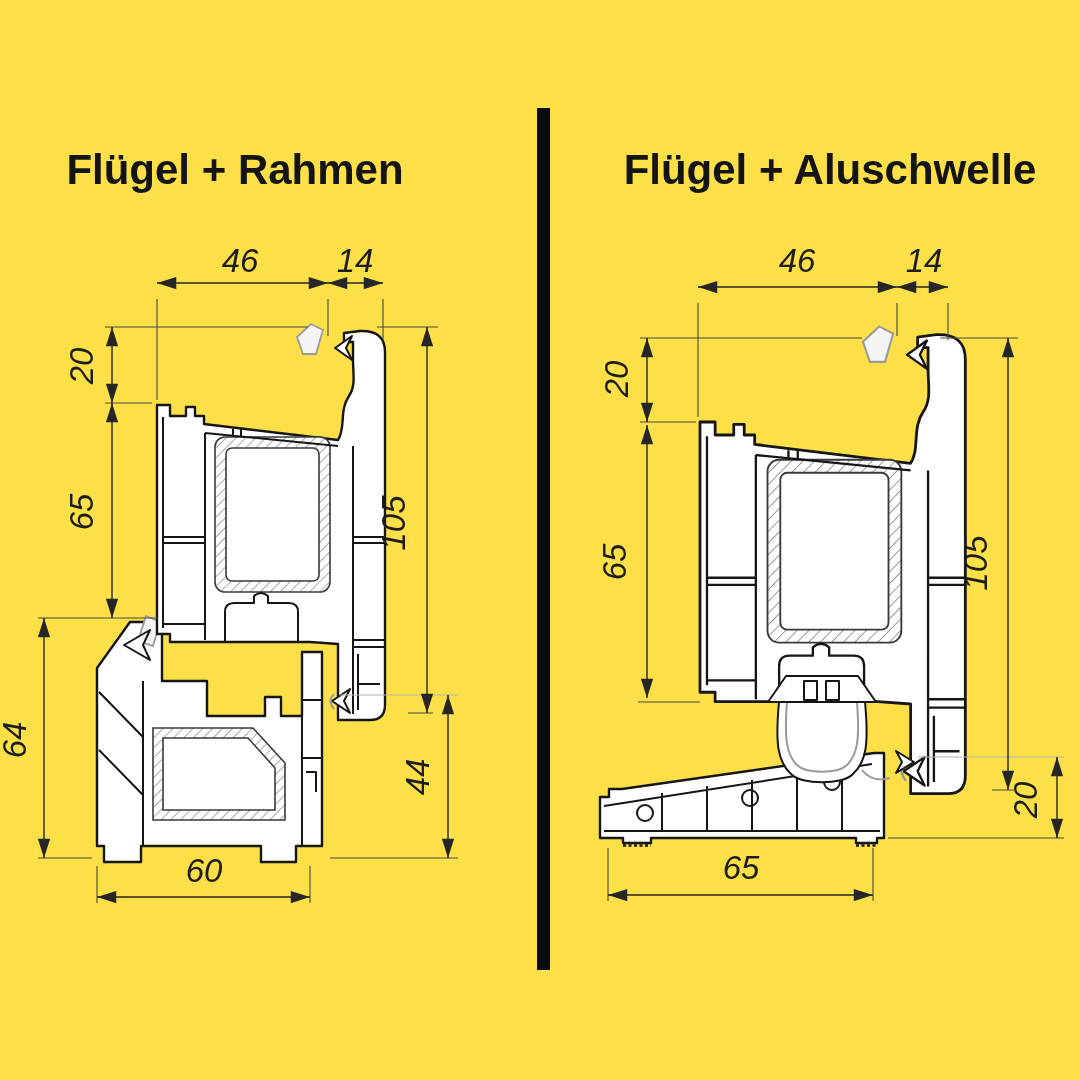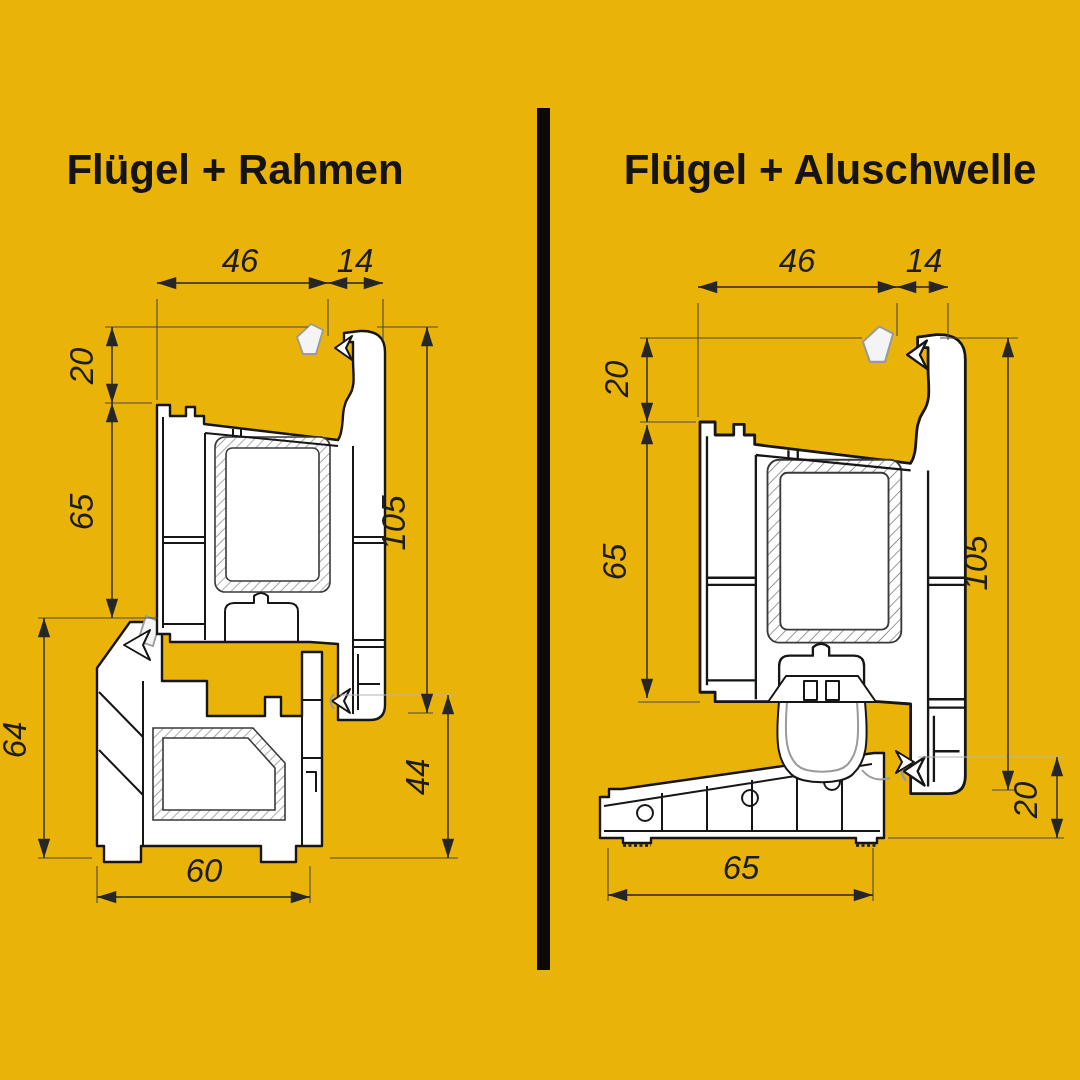--- a/index.html
+++ b/index.html
@@ -1,16 +1,16 @@
 <!DOCTYPE html>
 <html><head>
 <meta charset="utf-8">
 <style>
   html,body{margin:0;padding:0;background:#ffffff;}
-  .page{position:relative;width:1080px;height:1080px;background:#eab308;overflow:hidden;
+  .page{position:relative;width:1080px;height:1080px;background:#fde047;overflow:hidden;
         font-family:"Liberation Sans",sans-serif;}
   svg{display:block;}
   .title-text{font-family:"Liberation Sans",sans-serif;font-weight:bold;font-size:42px;fill:#141414;}
   .dim-text{font-family:"Liberation Sans",sans-serif;font-style:italic;font-size:33px;fill:#1d1d1d;}
   .profile{fill:#ffffff;stroke:#161616;stroke-width:2.4;stroke-linejoin:round;}
   .inner{fill:none;stroke:#161616;stroke-width:2;stroke-linejoin:round;}
   .hatchband{fill:url(#hatch);stroke:#3a3a3a;stroke-width:1.6;}
   .hatchcore{fill:#ffffff;stroke:#3a3a3a;stroke-width:1.6;}
   .gasket{fill:#ffffff;stroke:#161616;stroke-width:2;stroke-linejoin:round;}
   .flipper{fill:#f4f4f4;stroke:#9a9a9a;stroke-width:1.8;}

